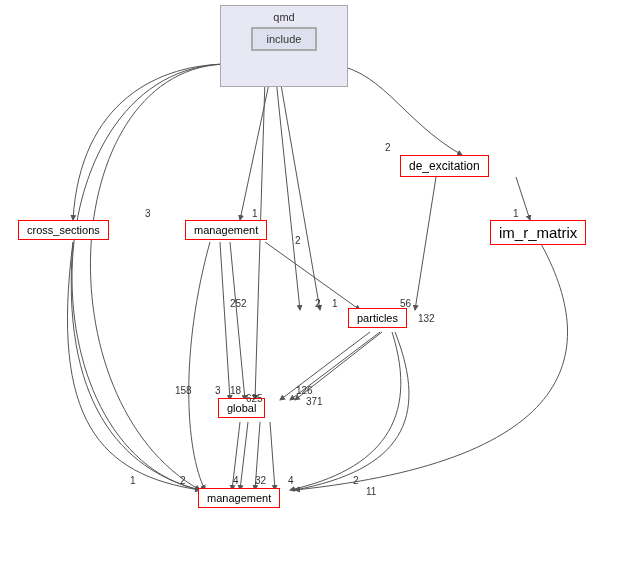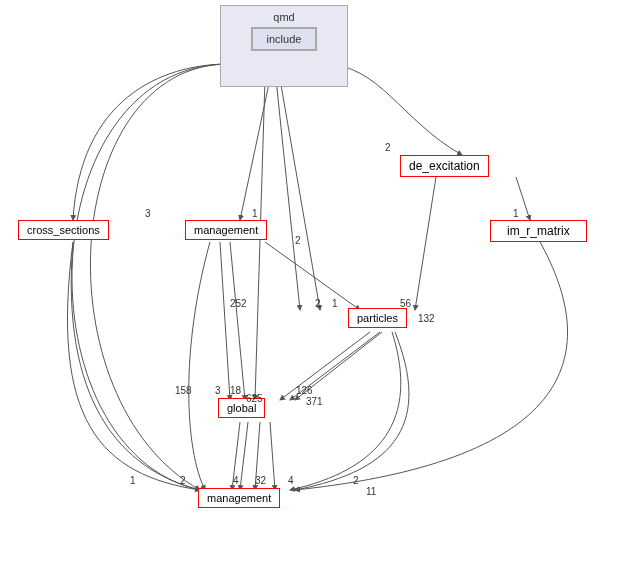--- a/index.html
+++ b/index.html
@@ -100,21 +100,21 @@
   </div>
 
   <div style="position:absolute; left:185px; top:220px; border:1.5px solid red; background:#fff; padding:3px 8px; font-size:11px;">
     <span>management</span>
   </div>
 
   <div style="position:absolute; left:400px; top:155px; border:1.5px solid red; background:#fff; padding:3px 8px; font-size:12px;">
     <span>de_excitation</span>
   </div>
 
-  <div style="position:absolute; left:490px; top:220px; border:1.5px solid red; background:#fff; padding:3px 16px; font-size:12px;">
+  <div style="position:absolute; left:490px; top:220px; border:1.5px solid red; background:#fff; padding:3px 8px; font-size:15px;">
     <span>im_r_matrix</span>
   </div>
 
   <div style="position:absolute; left:348px; top:308px; border:1.5px solid red; background:#fff; padding:3px 8px; font-size:11px;">
     <span>particles</span>
   </div>
 
   <div style="position:absolute; left:218px; top:398px; border:1.5px solid red; background:#fff; padding:3px 8px; font-size:11px;">
     <span>global</span>
   </div>

